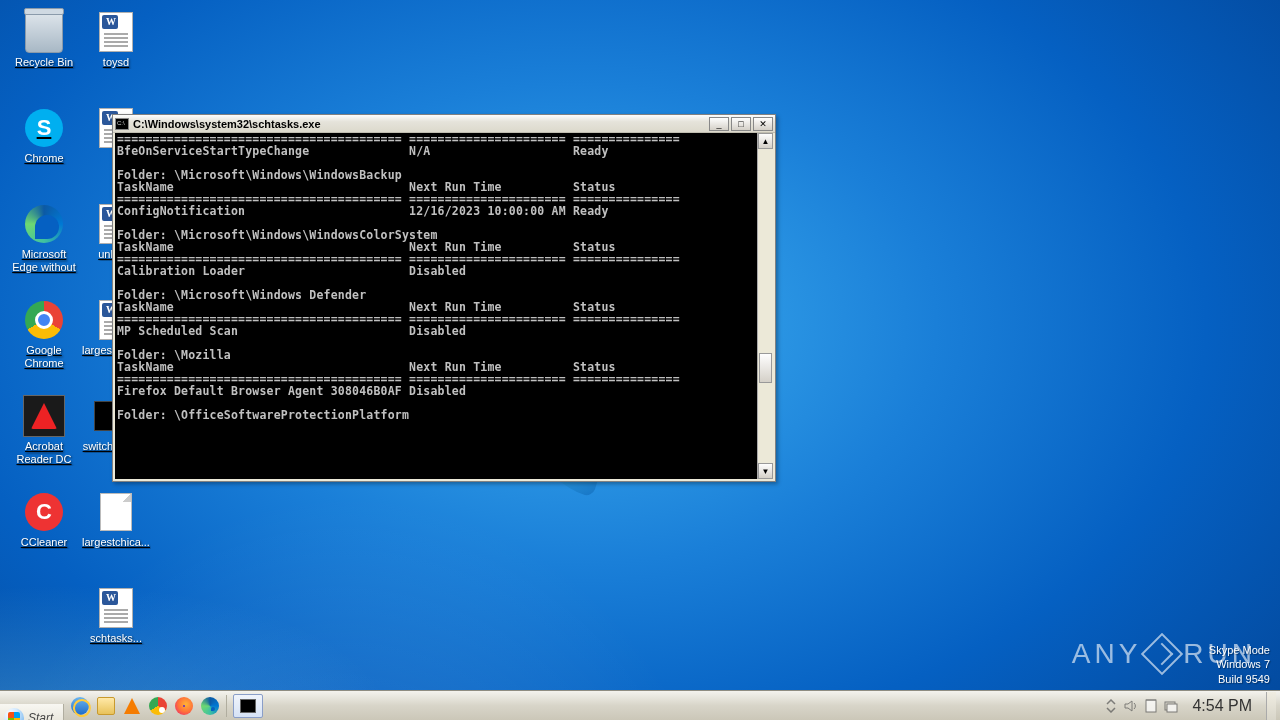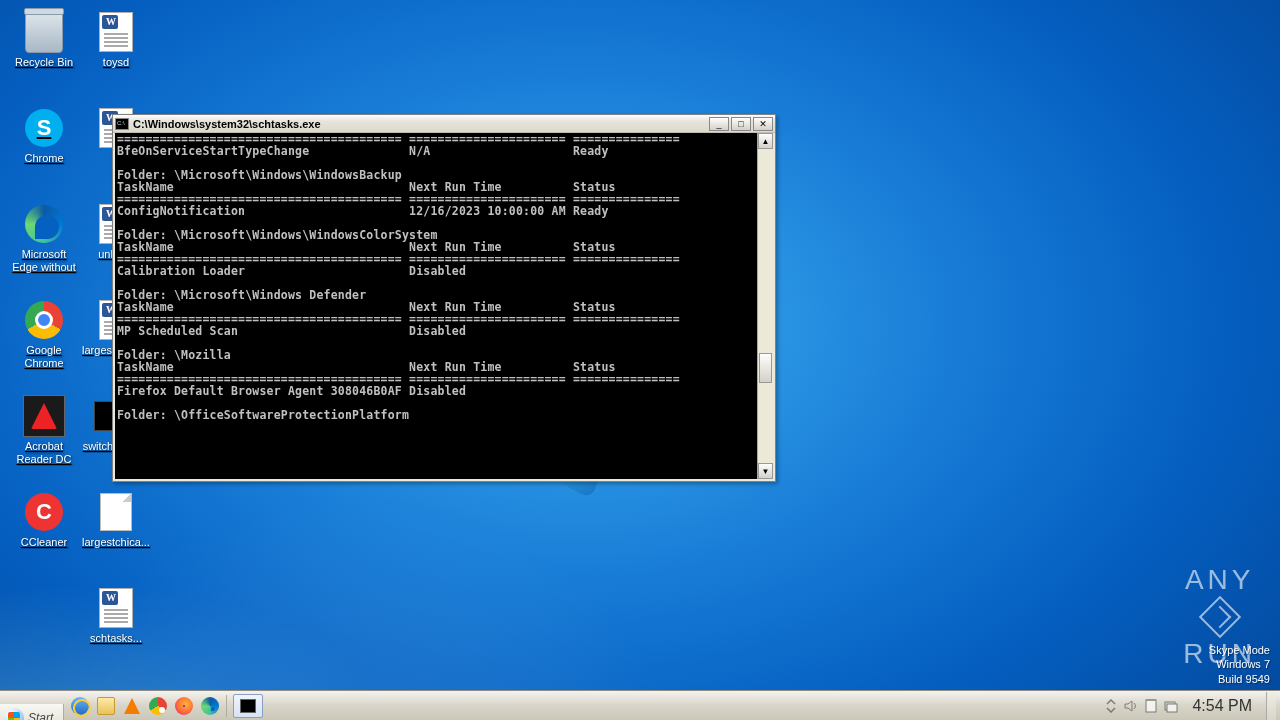--- a/index.html
+++ b/index.html
@@ -179,21 +179,21 @@
 .pin svg,.pin div{width:18px;height:18px;}
 .task-active{height:24px;padding:0 6px;border:1px solid #8a9ec8;background:linear-gradient(#f0f4fb,#d6e2f5);display:flex;align-items:center;cursor:pointer;margin-left:2px;border-radius:2px;}
 .task-active .ticon2{width:16px;height:14px;background:#000;border:1px solid #666;}
 .tray{margin-left:auto;display:flex;align-items:center;height:100%;padding:0 4px;gap:8px;}
 .tray-icons{display:flex;gap:6px;align-items:center;}
 .tray-icon{width:14px;height:14px;opacity:0.7;cursor:pointer;}
 .clock{font-size:16px;color:#333;padding:0 6px;}
 .showdesk{width:10px;height:28px;border-left:1px solid #aaa;background:linear-gradient(#f0ede2,#d8d5c9);cursor:pointer;}
 
 
-.anyrun{position:absolute;right:24px;bottom:50px;z-index:3;opacity:0.6;color:#fff;font-size:28px;letter-spacing:4px;font-weight:300;display:flex;align-items:center;gap:6px;flex-direction:column;}
+.anyrun{position:absolute;right:24px;bottom:50px;z-index:3;opacity:0.6;color:#fff;font-size:28px;letter-spacing:4px;font-weight:300;display:flex;align-items:center;gap:6px;}
 .anyrun .play{width:30px;height:30px;border:2px solid #fff;transform:rotate(45deg);position:relative;}
 .anyrun .play:after{content:"";position:absolute;inset:5px;border:2px solid #fff;border-left:none;border-bottom:none;}
 .buildtext{position:absolute;right:10px;bottom:34px;z-index:3;text-align:right;color:#fff;font-size:11px;line-height:1.3;text-shadow:1px 1px 1px rgba(0,0,0,0.4);}
 
 .sep{height:22px;width:1px;background:#b0ad9f;margin:0 2px;}
 </style>
 </head>
 <body>
 
 <div class="desktop-bg">

